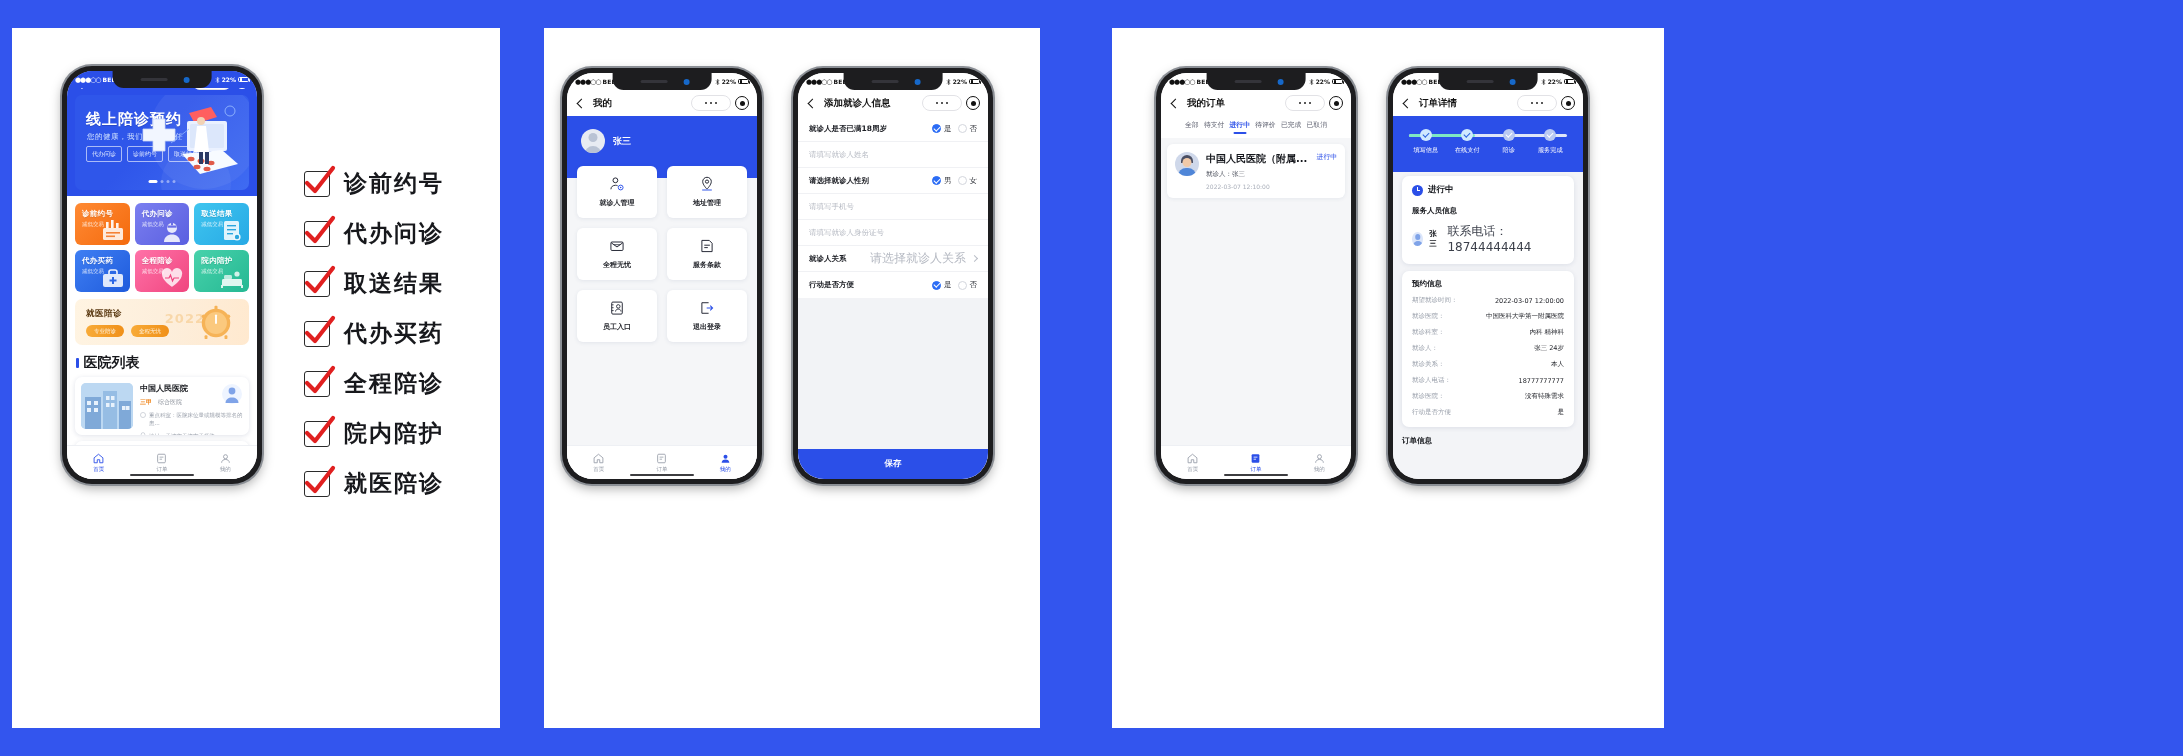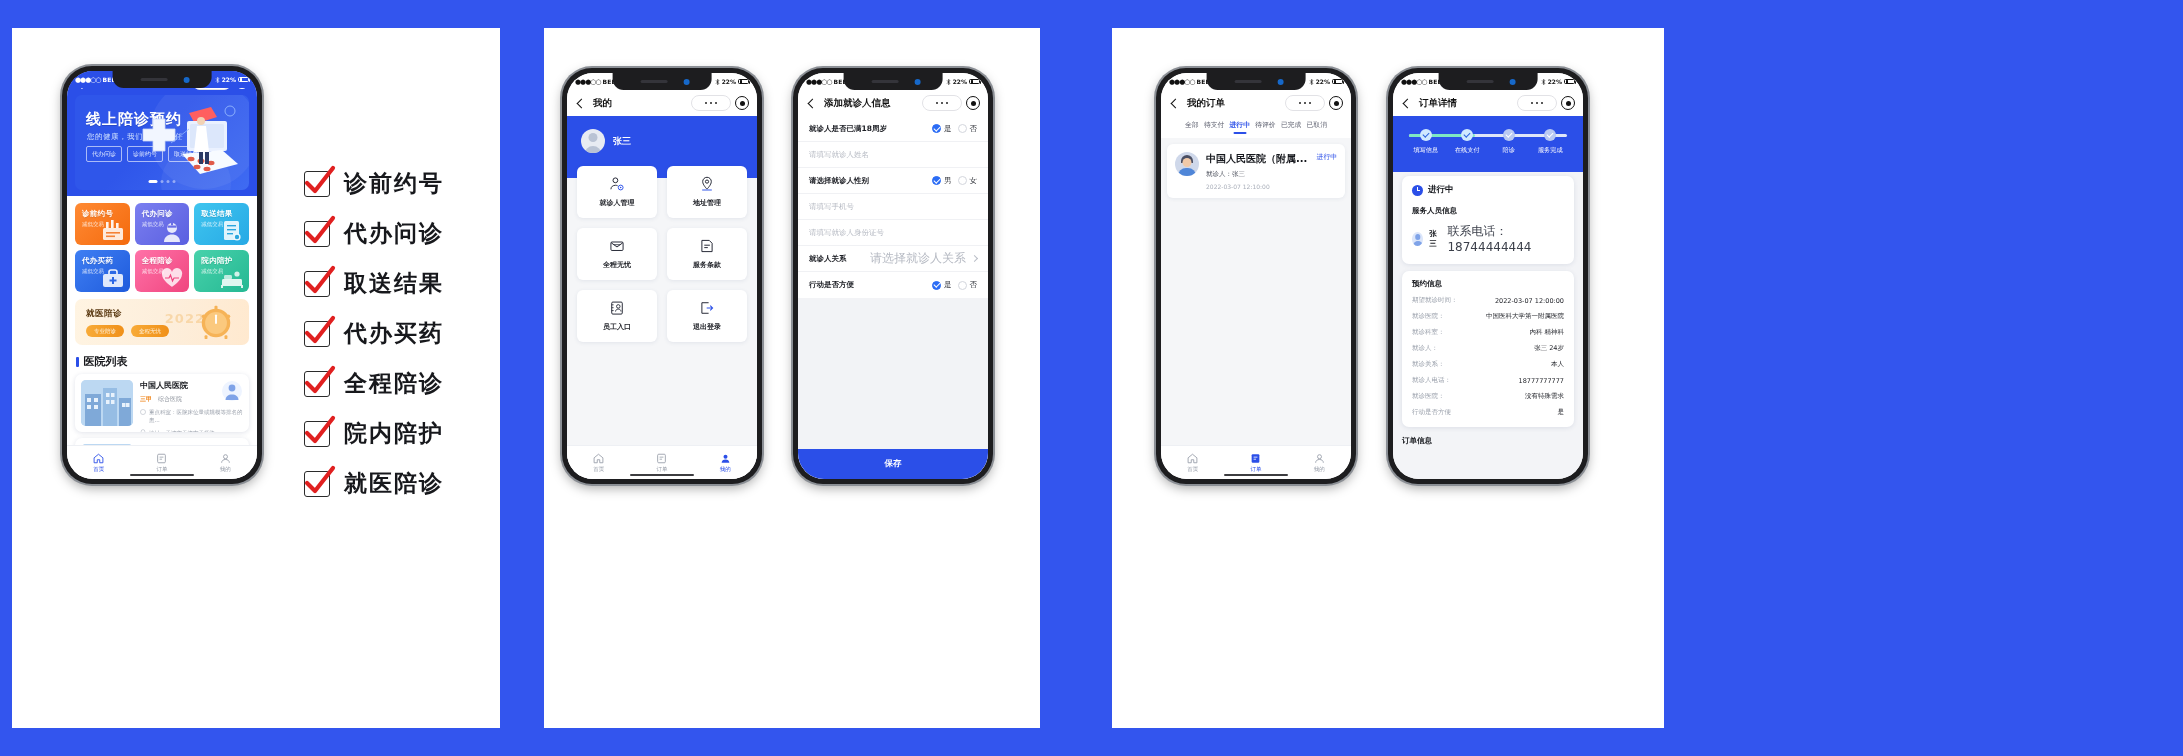--- a/index.html
+++ b/index.html
@@ -122,21 +122,21 @@
     background:linear-gradient(100deg,#fff4e2,#fdeedb 55%,#ffe9cf);
   }
   .promo h4{font-size:8.5px;color:#5b3a12;font-weight:800;margin:9px 0 0 11px;letter-spacing:.5px;}
   .promo .chips{display:flex;gap:7px;margin:5px 0 0 11px;}
   .promo .chips span{font-size:5.5px;color:#fff6e6;background:linear-gradient(90deg,#f8ab38,#f09019);border-radius:7px;padding:2.5px 8px;}
   .promo .clock{position:absolute;right:14px;top:4px;width:38px;height:38px;}
   .promo .yr{position:absolute;right:44px;top:12px;font-size:13px;font-weight:800;color:rgba(240,170,70,.33);letter-spacing:1px;}
 
   .sec-title{display:flex;align-items:center;gap:5px;margin:9px 0 5px 9px;}
   .sec-title b{width:2.5px;height:10px;background:#2b4fe8;border-radius:1px;display:block;}
-  .sec-title span{font-size:11px;font-weight:700;color:#17181c;}
+  .sec-title span{font-size:14px;font-weight:700;color:#17181c;}
 
   .hosp-card{
     margin:0 8px 6px;background:#fff;border-radius:7px;box-shadow:0 1px 5px rgba(24,40,90,.13);
     padding:6px;display:flex;gap:7px;position:relative;height:58px;overflow:hidden;
   }
   .hosp-img{width:52px;height:46px;border-radius:5px;flex:0 0 auto;overflow:hidden;position:relative;
     background:linear-gradient(160deg,#cfe3f7,#a9cdee);}
   .hosp-body{flex:1;min-width:0;}
   .hosp-name{font-size:8px;font-weight:700;color:#16181d;}
   .hosp-meta{display:flex;gap:6px;align-items:center;margin-top:4px;}

